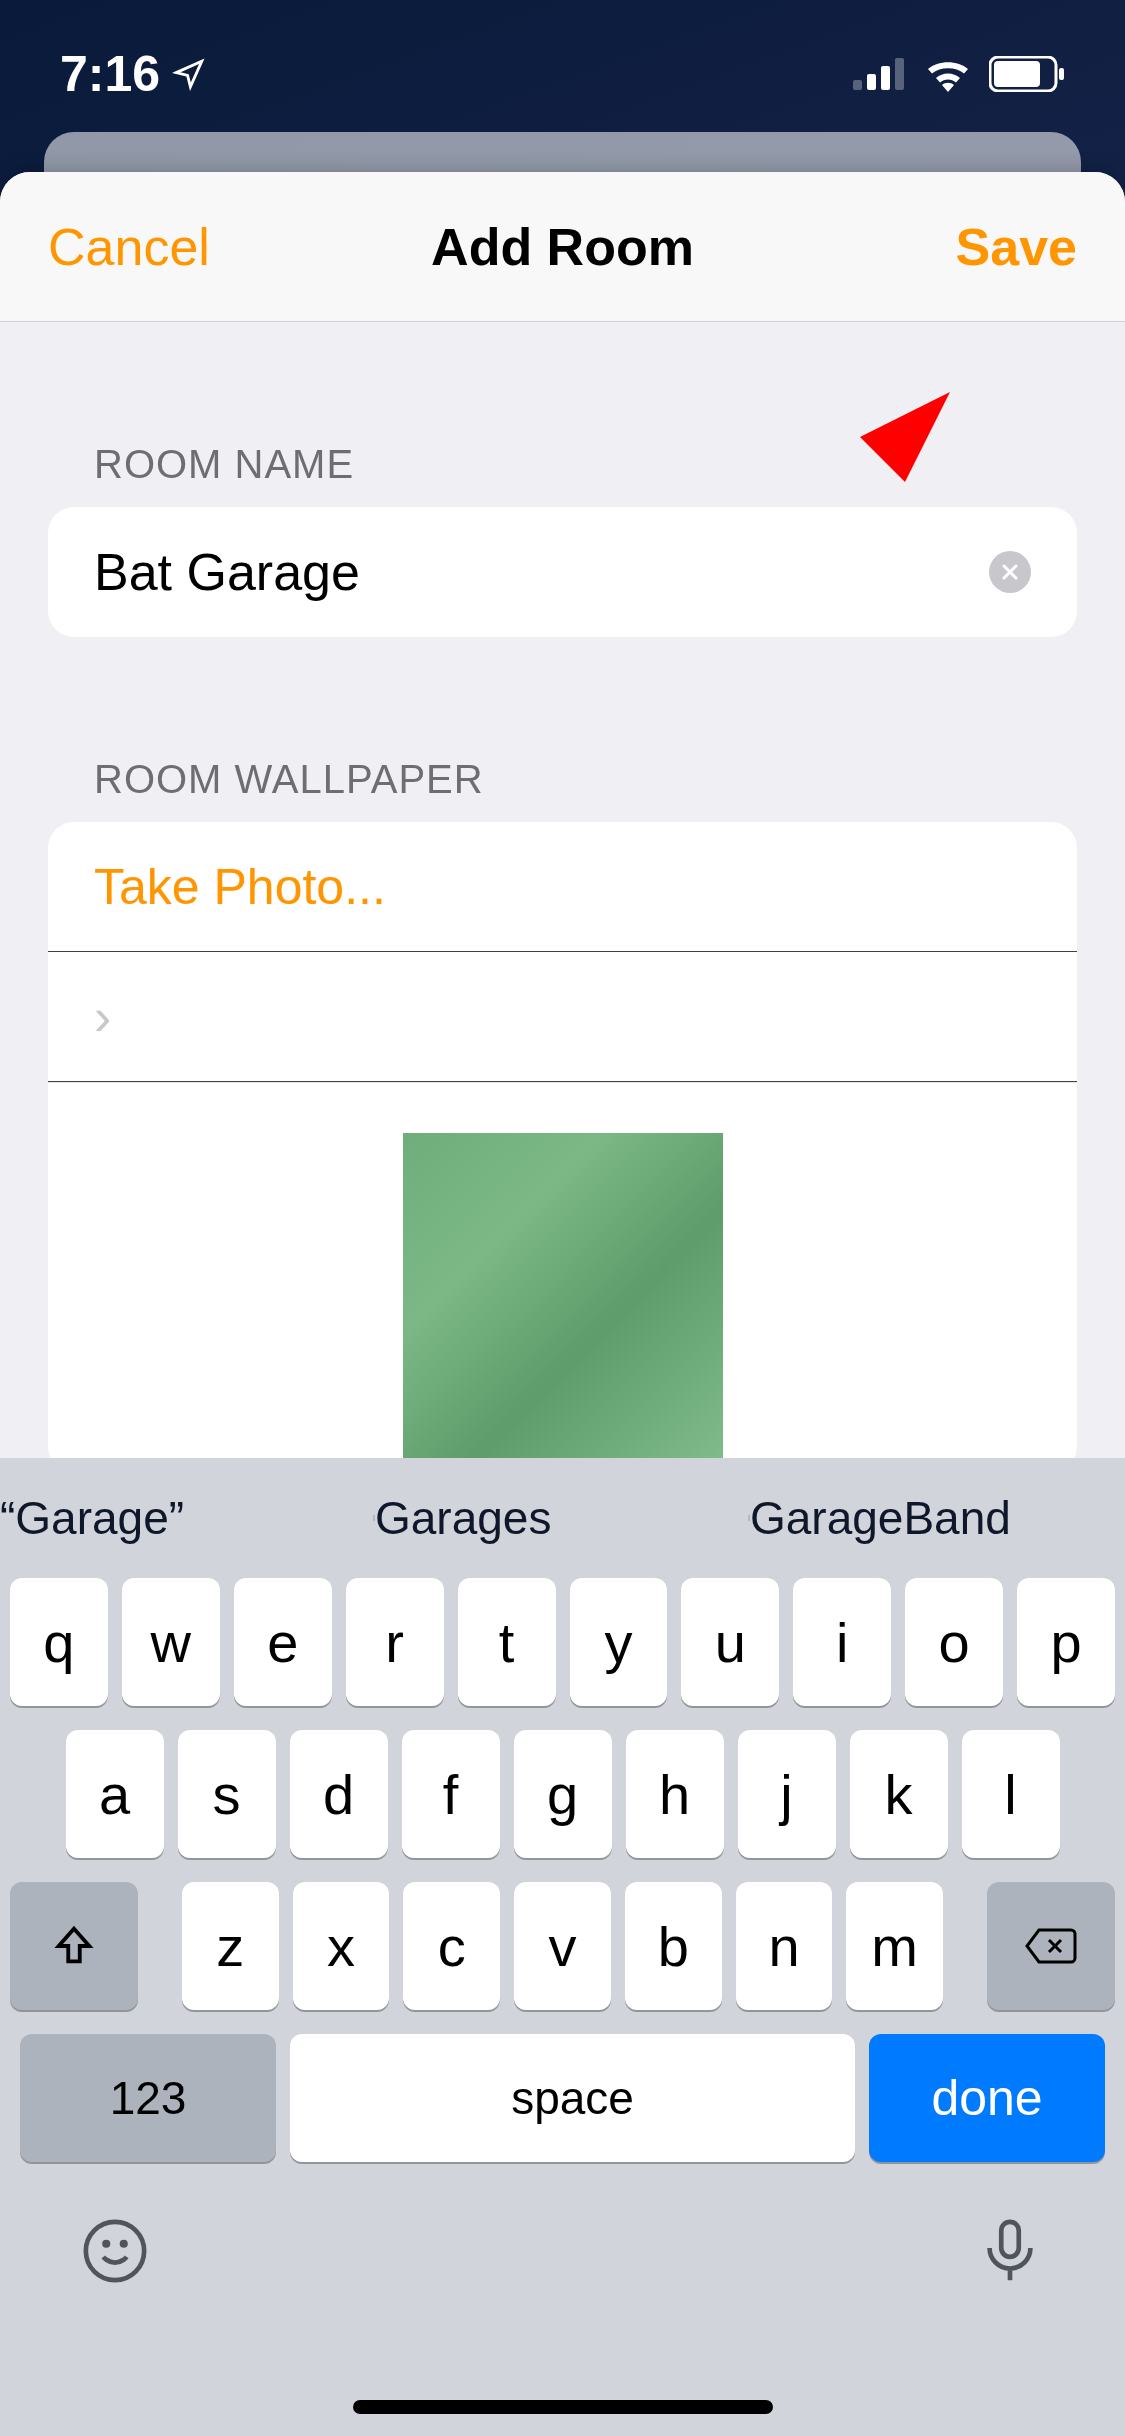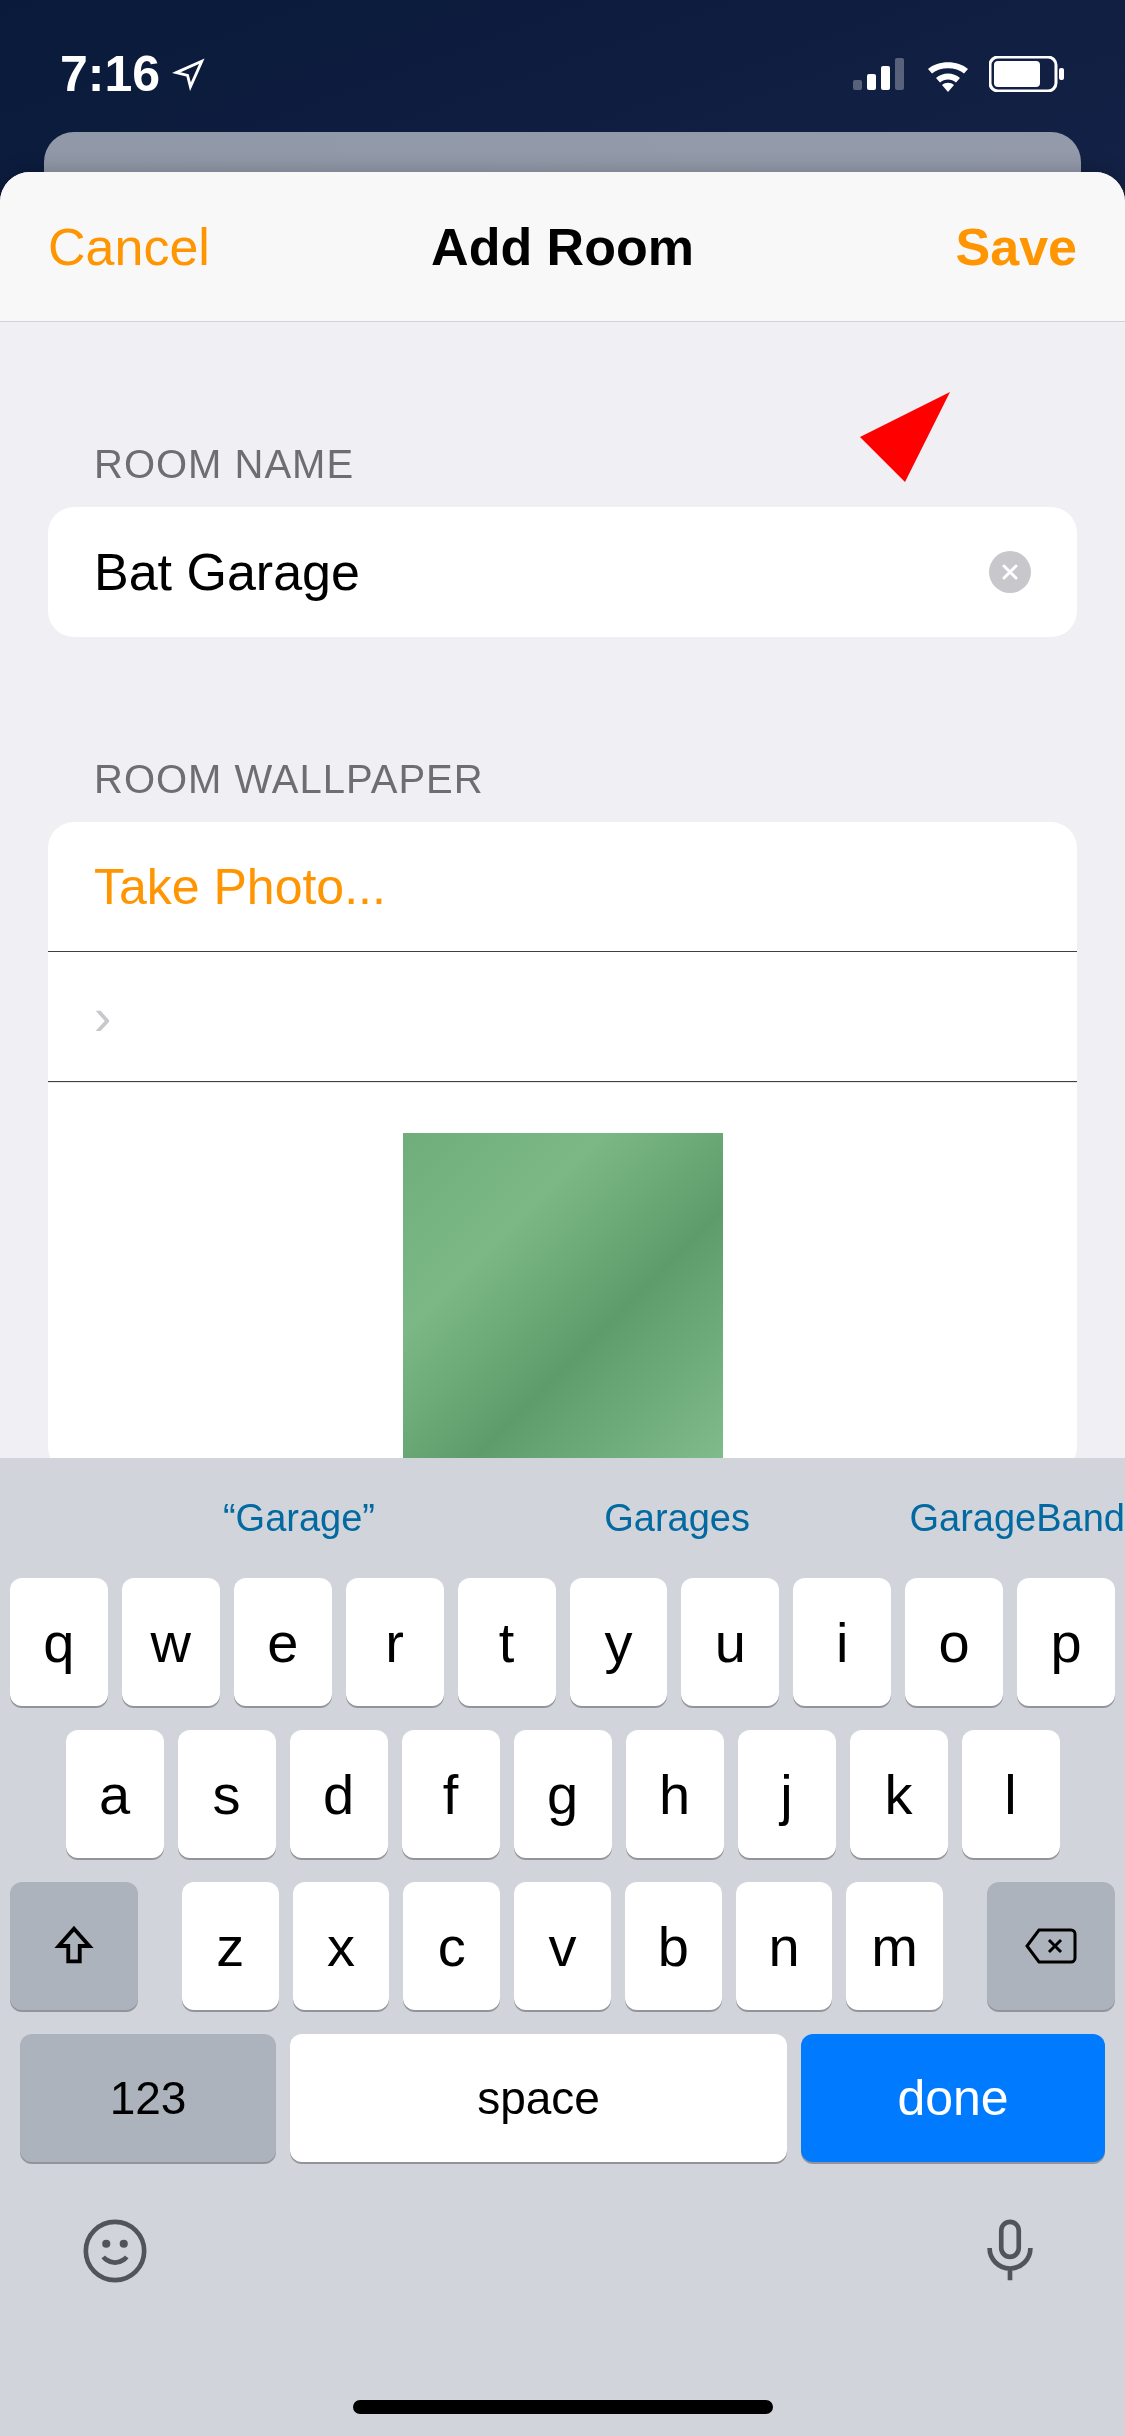--- a/index.html
+++ b/index.html
@@ -29,29 +29,29 @@
 .wallpaper-card { background: #fff; border-radius: 26px; overflow: hidden; }
 .list-row { height: 130px; display: flex; align-items: center; justify-content: space-between; padding: 0 46px; font-size: 50px; border-bottom: 1px solid #404040; }
 .list-row:last-of-type { border-bottom: none; }
 .list-row.accent { color: #ff9500; }
 .chevron { color: #c7c7cc; font-size: 52px; }
 .preview-area { display: flex; justify-content: center; padding-top: 50px; border-top: 1px solid #e5e5ea; }
 .preview-img { width: 320px; height: 340px; background: linear-gradient(135deg, #6fae7a 0%, #7bb886 30%, #5e9d6b 60%, #82bd8d 100%); }
 
 .keyboard { position: absolute; left: 0; right: 0; bottom: 0; height: 978px; background: #d1d5db; display: flex; flex-direction: column; }
 .suggestions { height: 120px; display: flex; align-items: center; }
-.sugg { flex: 1; text-align: right; font-size: 38px; color: #0369a1; position: relative; }
+.sugg { flex: 1; text-align: left; font-size: 46px; color: #0f172a; position: relative; }
 .sugg:not(:last-child)::after { content: ""; position: absolute; right: 0; top: 24px; bottom: 24px; width: 2px; background: #b5b9c0; }
 .kb-rows { padding: 0 10px; }
 .kb-row { display: flex; gap: 14px; margin-bottom: 24px; justify-content: center; }
 .key { background: #fff; border-radius: 12px; font-size: 56px; display: flex; align-items: center; justify-content: center; height: 128px; box-shadow: 0 2px 0 rgba(0,0,0,0.3); flex: 1; max-width: 98px; }
 .key.fn { background: #adb3bc; max-width: 128px; }
 .key.space { max-width: none; flex: 1; font-size: 46px; }
 .key.numkey { max-width: none; width: 256px; flex: none; font-size: 46px; background: #adb3bc; }
-.key.done { max-width: none; width: 304px; flex: none; font-size: 50px; background: #007aff; color: #fff; font-weight: 500; }
+.key.done { max-width: none; width: 236px; flex: none; font-size: 50px; background: #007aff; color: #fff; font-weight: 500; }
 .row2 { padding: 0 50px; }
 .row3 { gap: 14px; }
 .row3 .letters { display: flex; gap: 14px; flex: 1; padding: 0 30px; }
 .row4 { padding: 0 10px; }
 .kb-bottom { display: flex; justify-content: space-between; align-items: center; padding: 30px 80px 60px; }
 .kb-bottom svg { width: 70px; height: 70px; }
 .home-indicator { position: absolute; bottom: 22px; left: 50%; transform: translateX(-50%); width: 420px; height: 14px; background: #000; border-radius: 7px; }
 </style>
 </head>
 <body>

